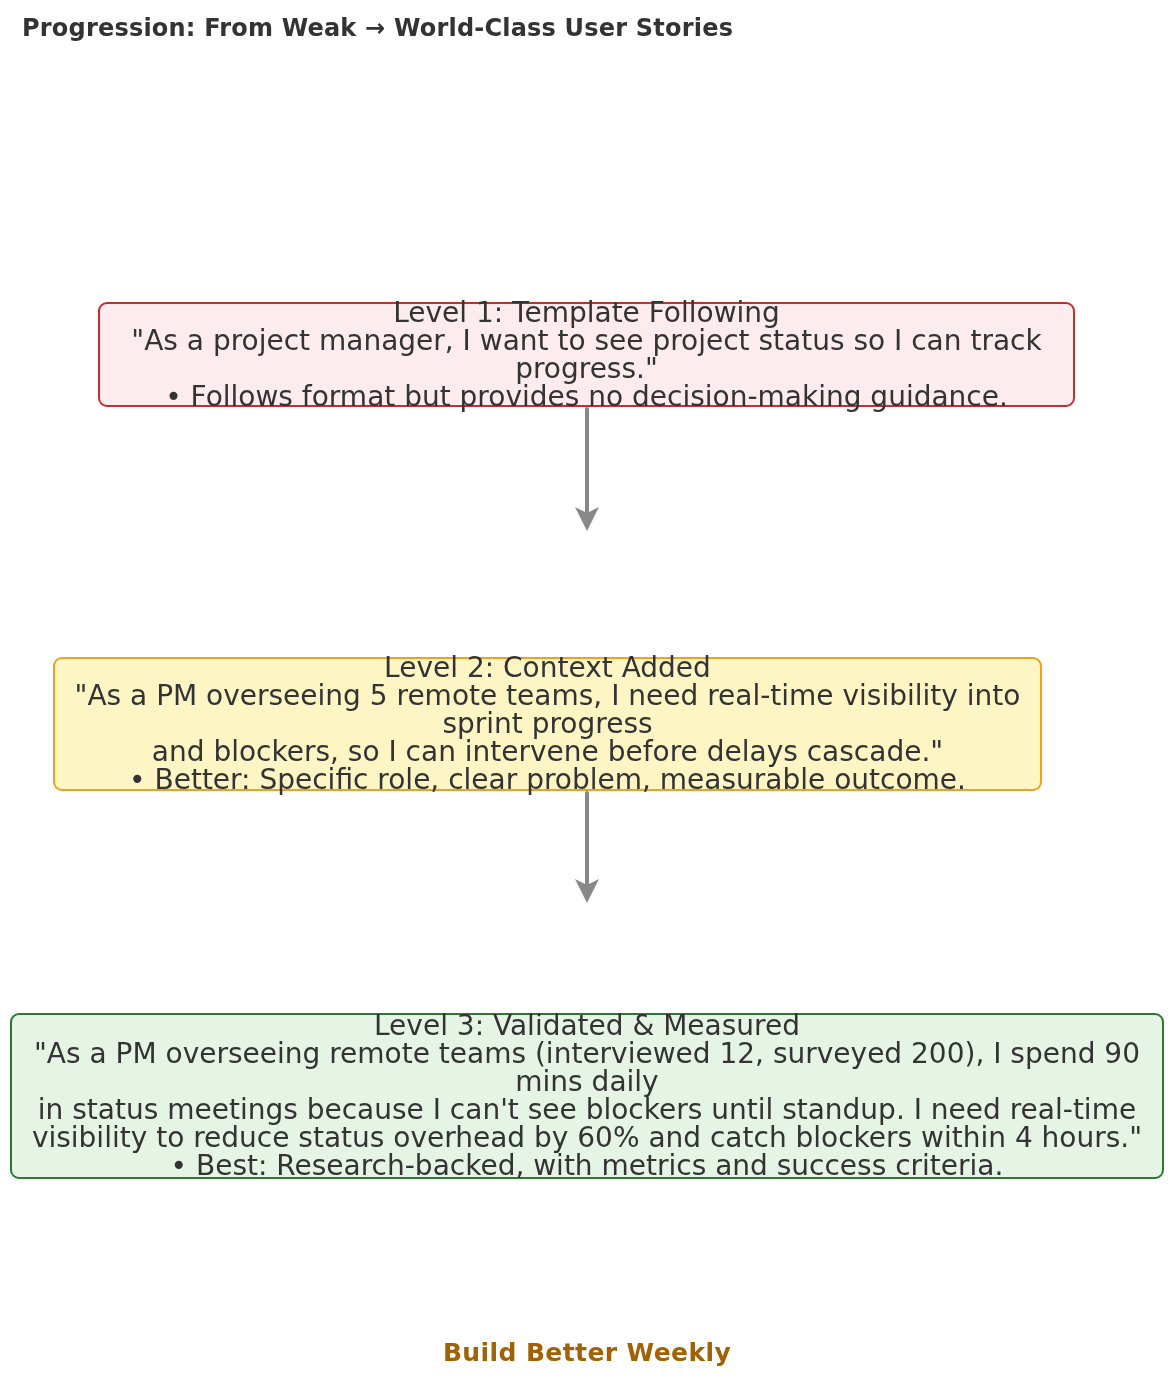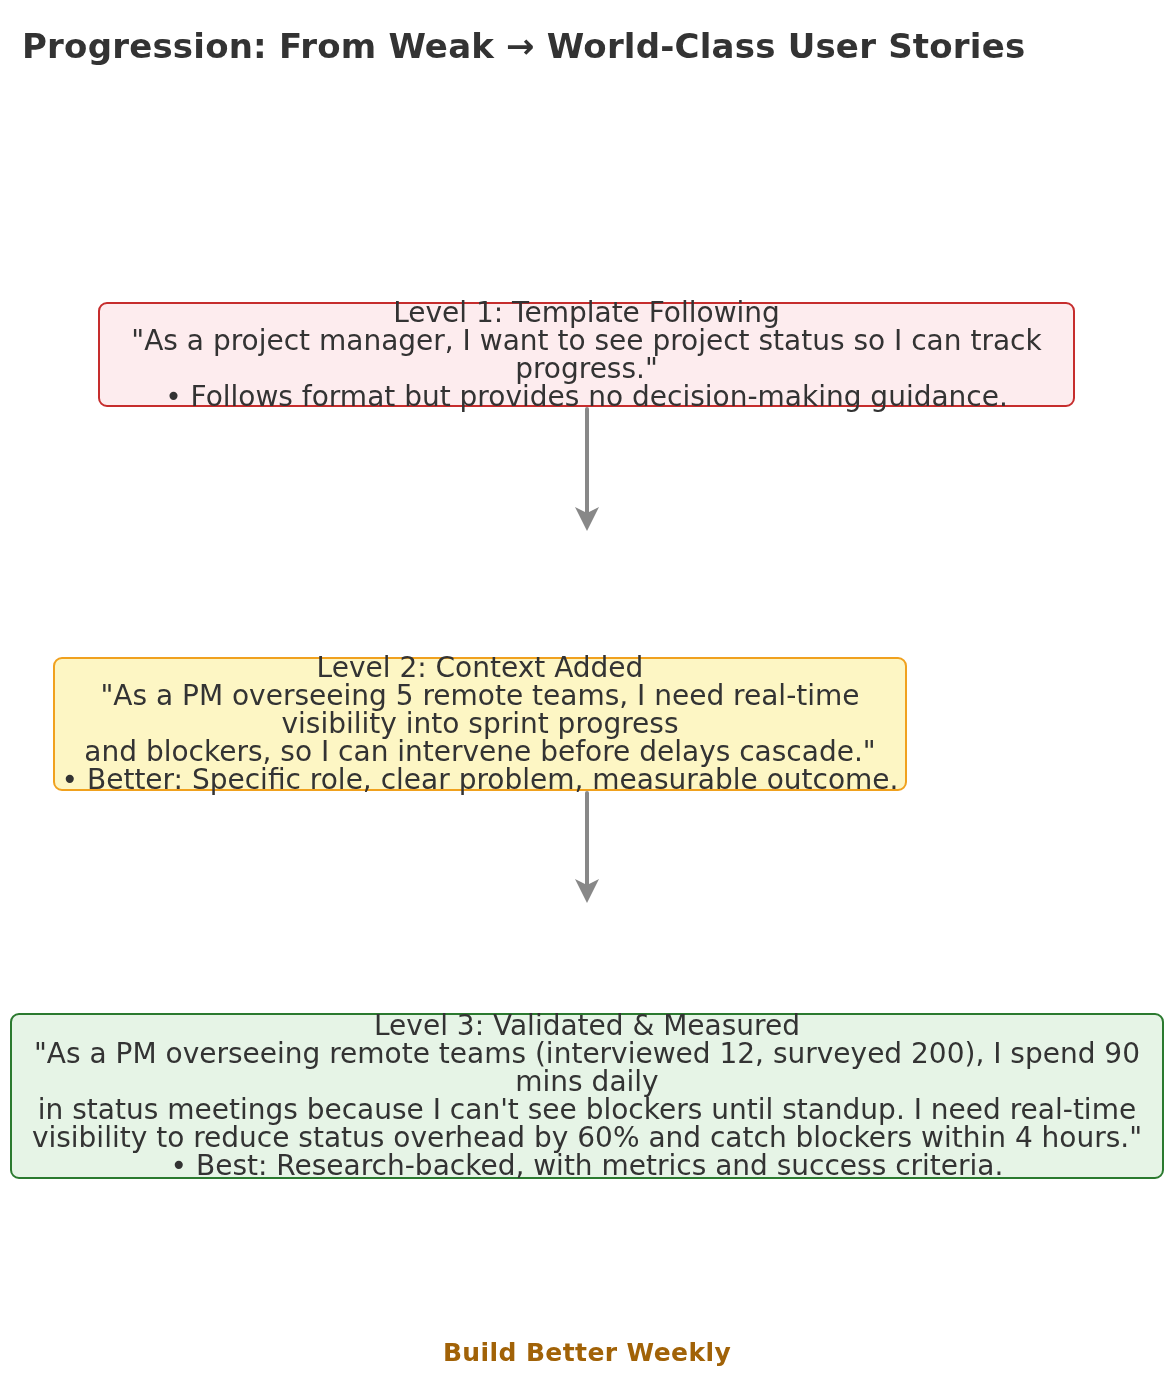--- a/index.html
+++ b/index.html
@@ -12,26 +12,25 @@
     height: 1390px;
     position: relative;
     font-family: "DejaVu Sans", "Liberation Sans", sans-serif;
     overflow: hidden;
   }
 
   .page-title {
     position: absolute;
     left: 22px;
     top: 14px;
-    font-size: 34px;
+    font-size: 24px;
     font-weight: bold;
     color: #333333;
     letter-spacing: 0.2px;
     white-space: nowrap;
-    margin-top: 12px;
   }
 
   .node {
     position: absolute;
     box-sizing: border-box;
     border-radius: 9px;
     border-width: 2.5px;
     border-style: solid;
     display: flex;
     align-items: center;
@@ -53,21 +52,21 @@
     width: 977px;
     height: 105px;
     background: #fdecee;
     border-color: #c62d2d;
   }
 
   
   #node-level-2 {
     left: 53px;
     top: 657px;
-    width: 854px;
+    width: 989px;
     height: 134px;
     background: #fdf6c4;
     border-color: #f0a11e;
   }
 
   
   #node-level-3 {
     left: 10px;
     top: 1013px;
     width: 1154px;

